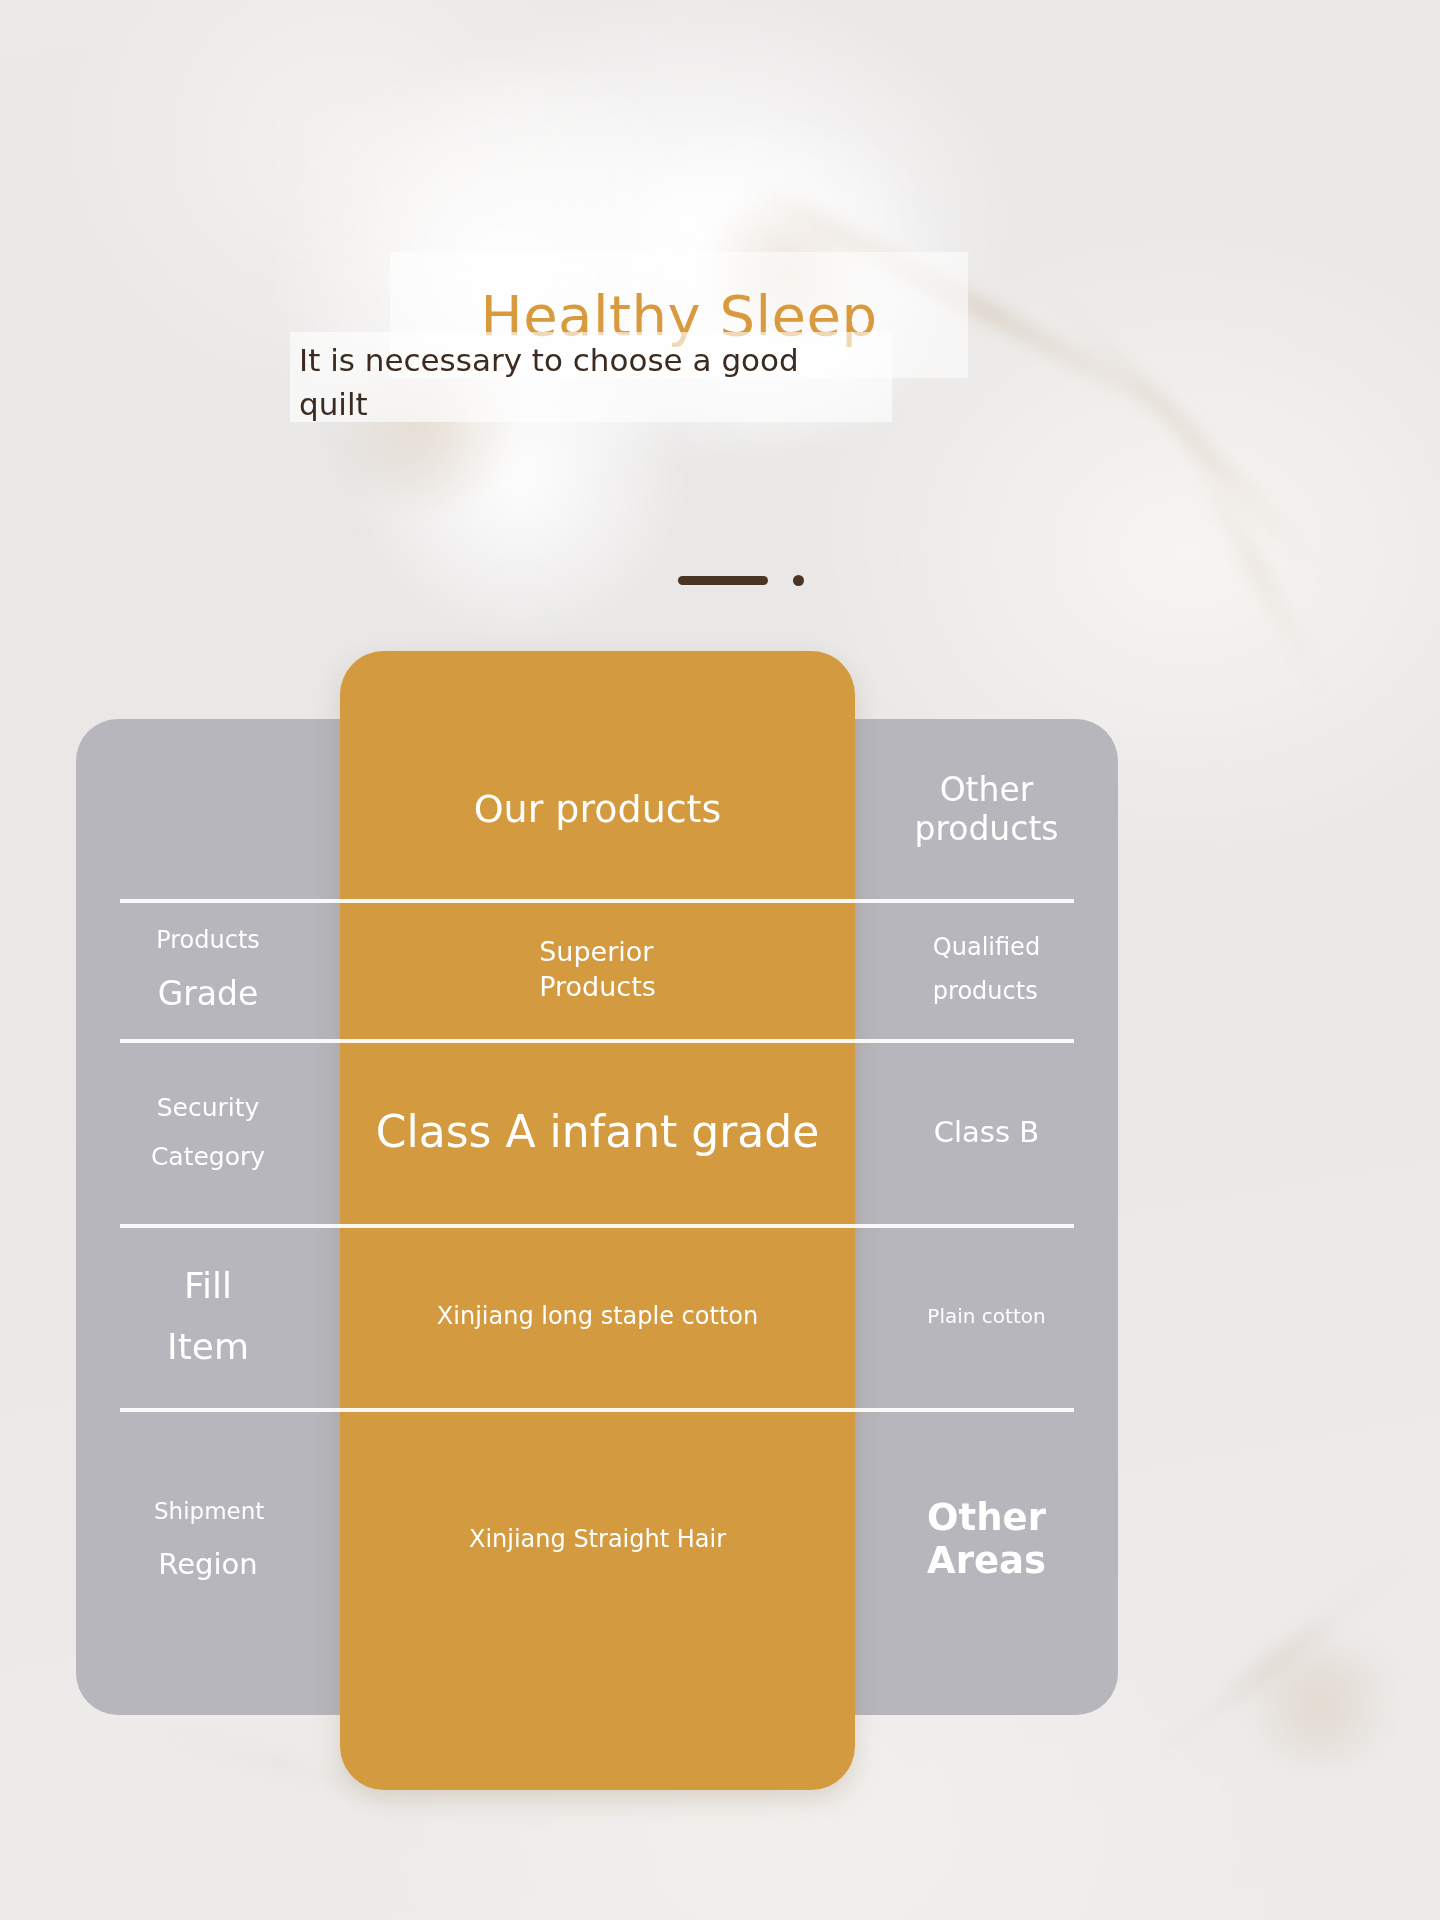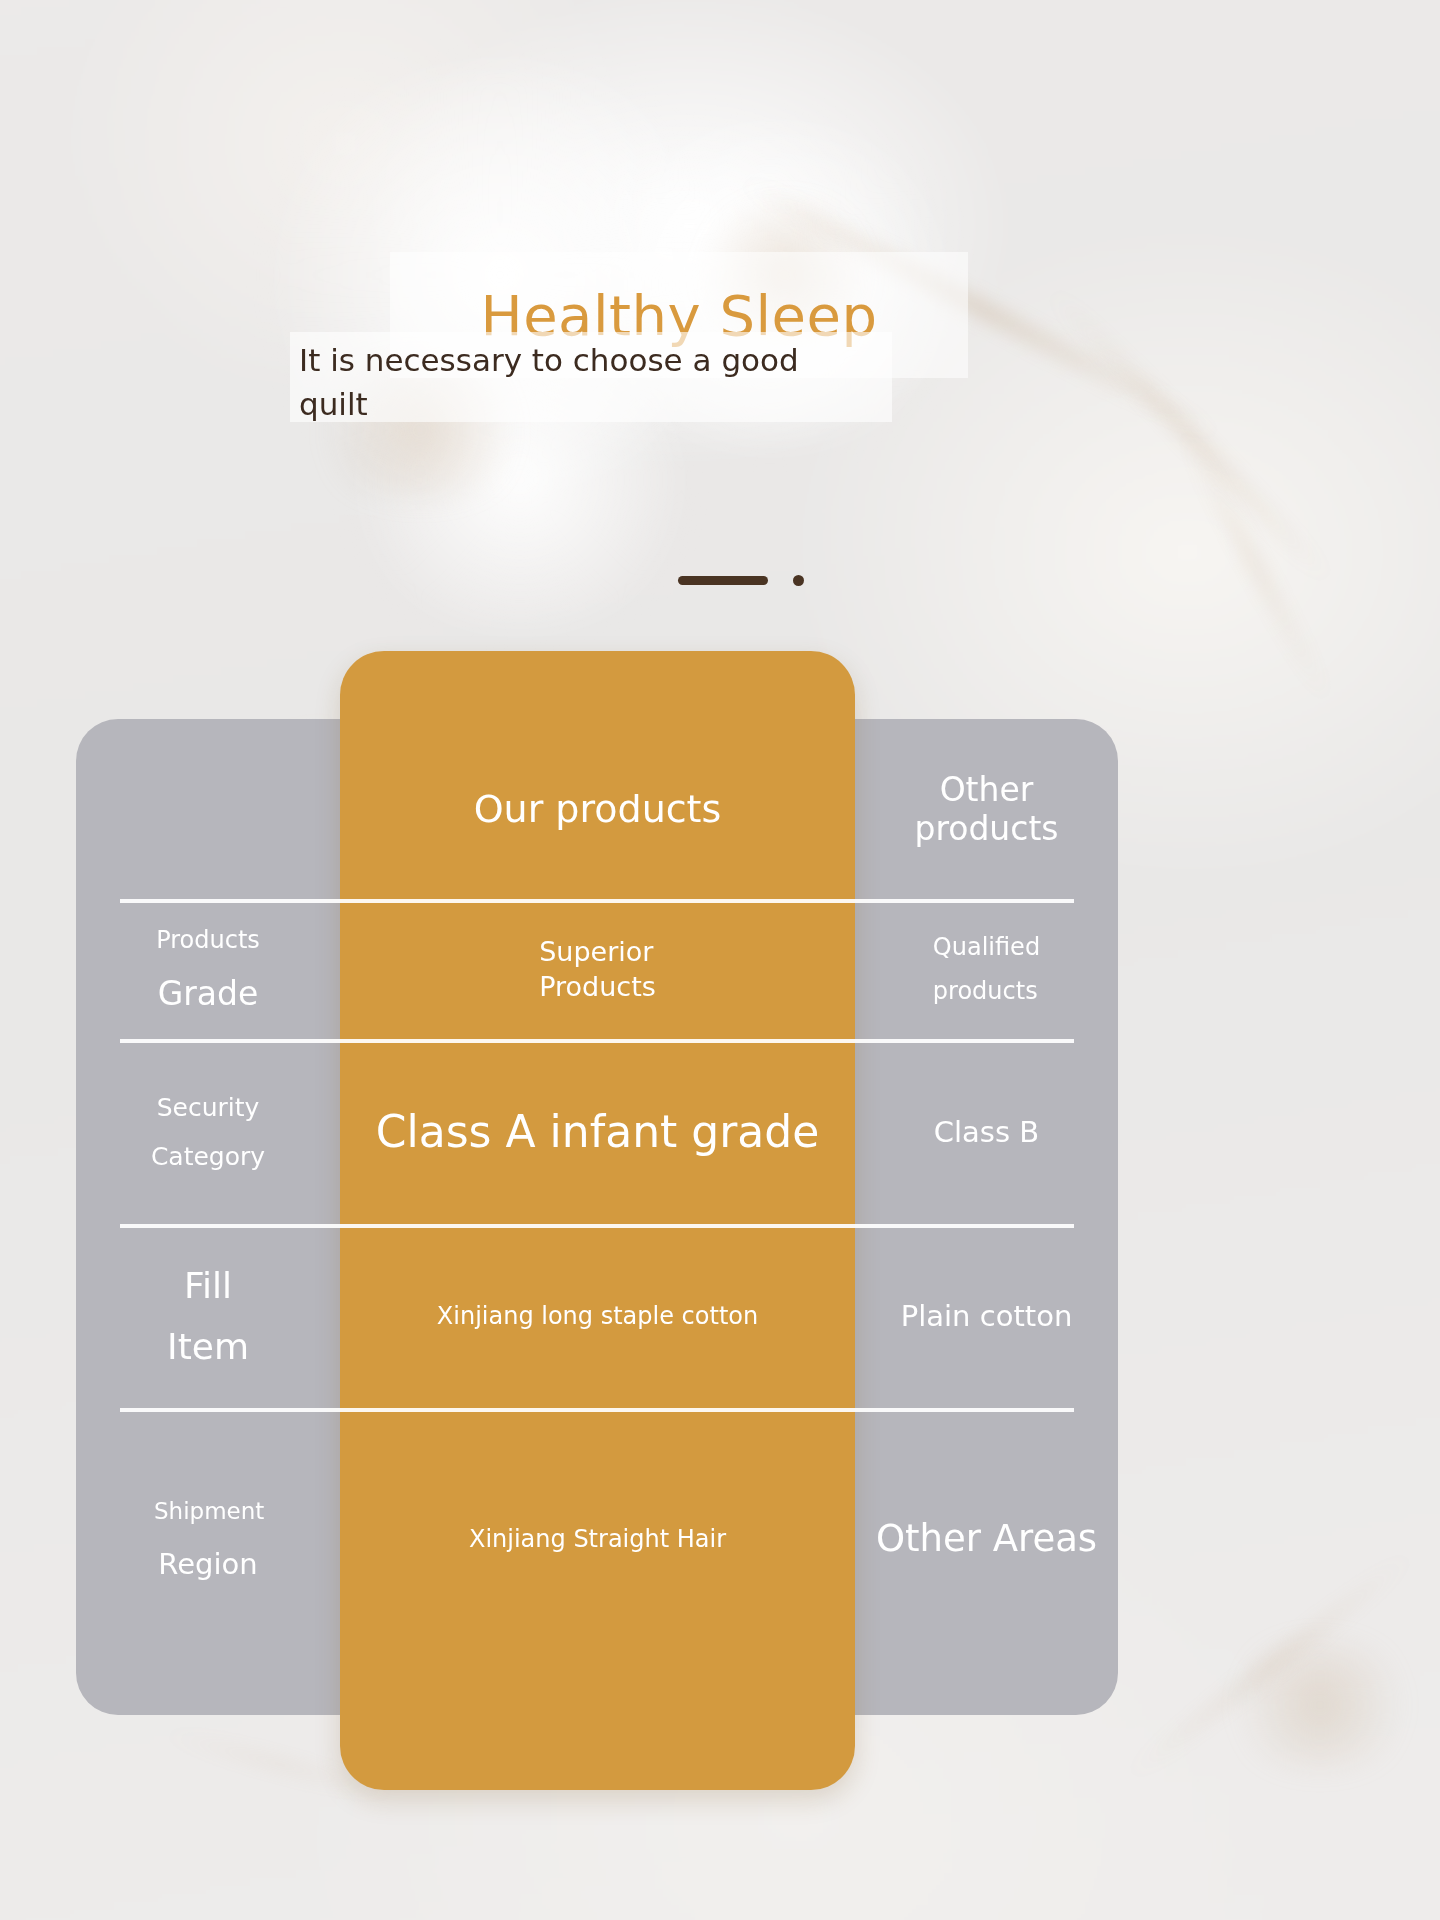--- a/index.html
+++ b/index.html
@@ -147,26 +147,26 @@
   .r1 .c-other .val { font-size:24px; line-height:44px; white-space:pre-line; text-align:left; }
 
   .r2 .lbl-top { font-size:25px; }
   .r2 .lbl-bot { font-size:25px; }
   .r2 .c-ours .val  { font-size:44px; }
   .r2 .c-other .val { font-size:29px; }
 
   .r3 .lbl-top { font-size:36px; }
   .r3 .lbl-bot { font-size:36px; }
   .r3 .c-ours .val  { font-size:24px; }
-  .r3 .c-other .val { font-size:29px; }
+  .r3 .c-other .val { font-size:20px; }
 
   .r4 .lbl-top { font-size:23px; max-width:108px; line-height:31px; }
   .r4 .lbl-bot { font-size:29px; }
   .r4 .c-ours .val  { font-size:24px; }
-  .r4 .c-other .val { font-size:37px; }
+  .r4 .c-other .val { font-size:37px;font-weight:bold; }
 </style>
 </head>
 <body>
 
 <div id="bg">
   <div class="base"></div>
   <div class="soft s1"></div>
   <div class="soft s2"></div>
   <div class="soft s3"></div>
   <div class="blotch b1"></div>

